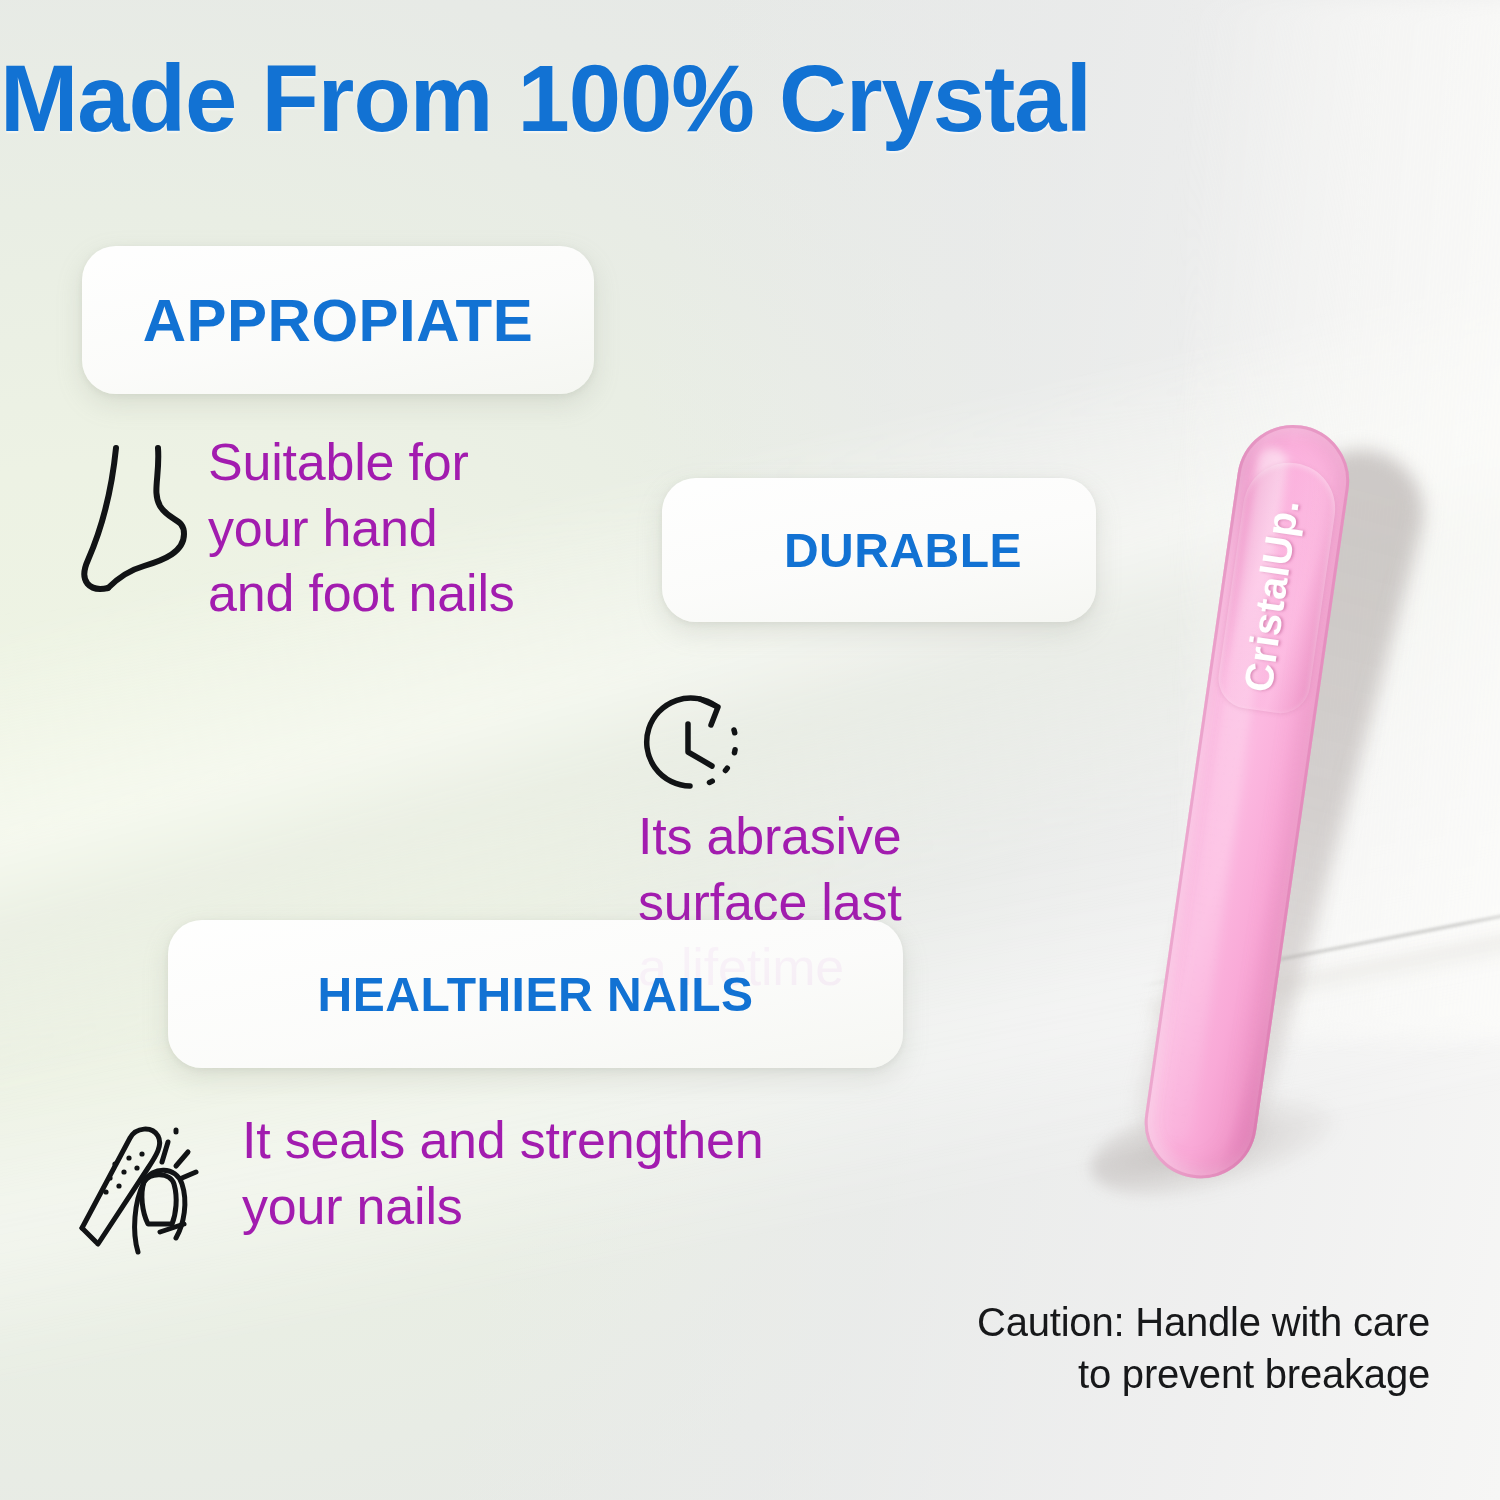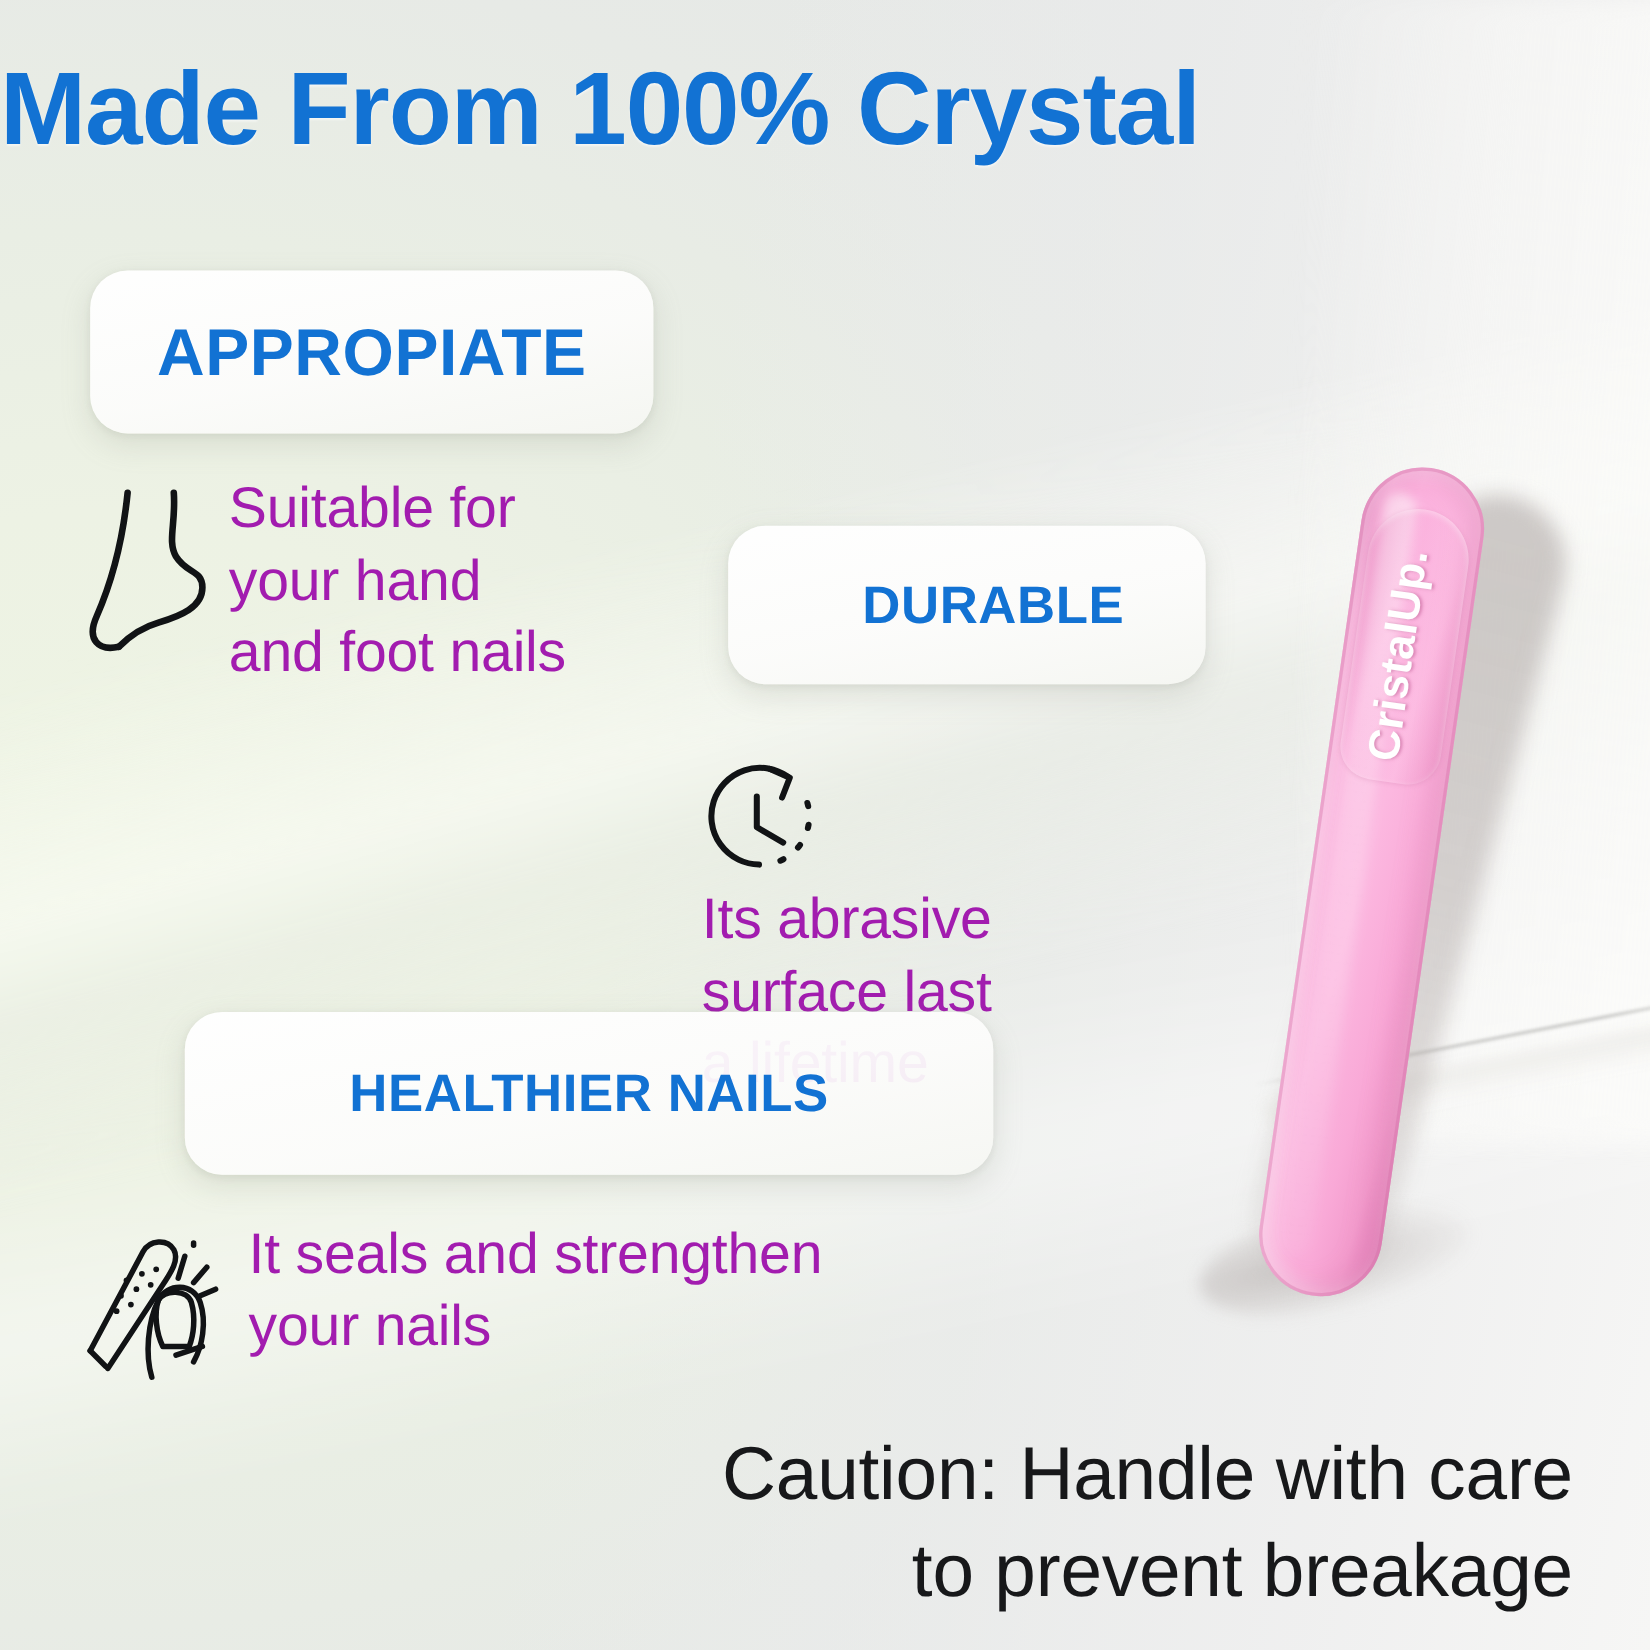--- a/index.html
+++ b/index.html
@@ -171,28 +171,28 @@
     white-space:pre-line;
   }
 
   #feature-suitable { left:72px;  top:428px; width:620px; }
   #feature-suitable .icon { width:120px; height:170px; margin-right:16px; margin-top:8px; }
   #feature-suitable .text { padding-top:2px; }
 
   #feature-abrasive { left:638px; top:668px; width:520px;flex-direction:column; }
   #feature-abrasive .icon { width:112px; height:118px; margin-right:14px; margin-top:18px; }
 
-  #feature-seals { left:72px; top:1108px; width:900px; }
+  #feature-seals { left:72px; top:1108px; width:900px;gap:16px; }
   #feature-seals .icon { width:140px; height:140px; margin-right:14px; margin-top:12px; }
 
   .caution {
     position:absolute; left:640px; top:1296px; width:790px;
     text-align:right;
     color:#17181a;
-    font-size:68px;
+    font-size:40px;
     line-height:1.3;
     letter-spacing:-.2px;
     white-space:pre-line;
   }
 </style>
 </head>
 <body>
 
 <div id="canvas">
 

